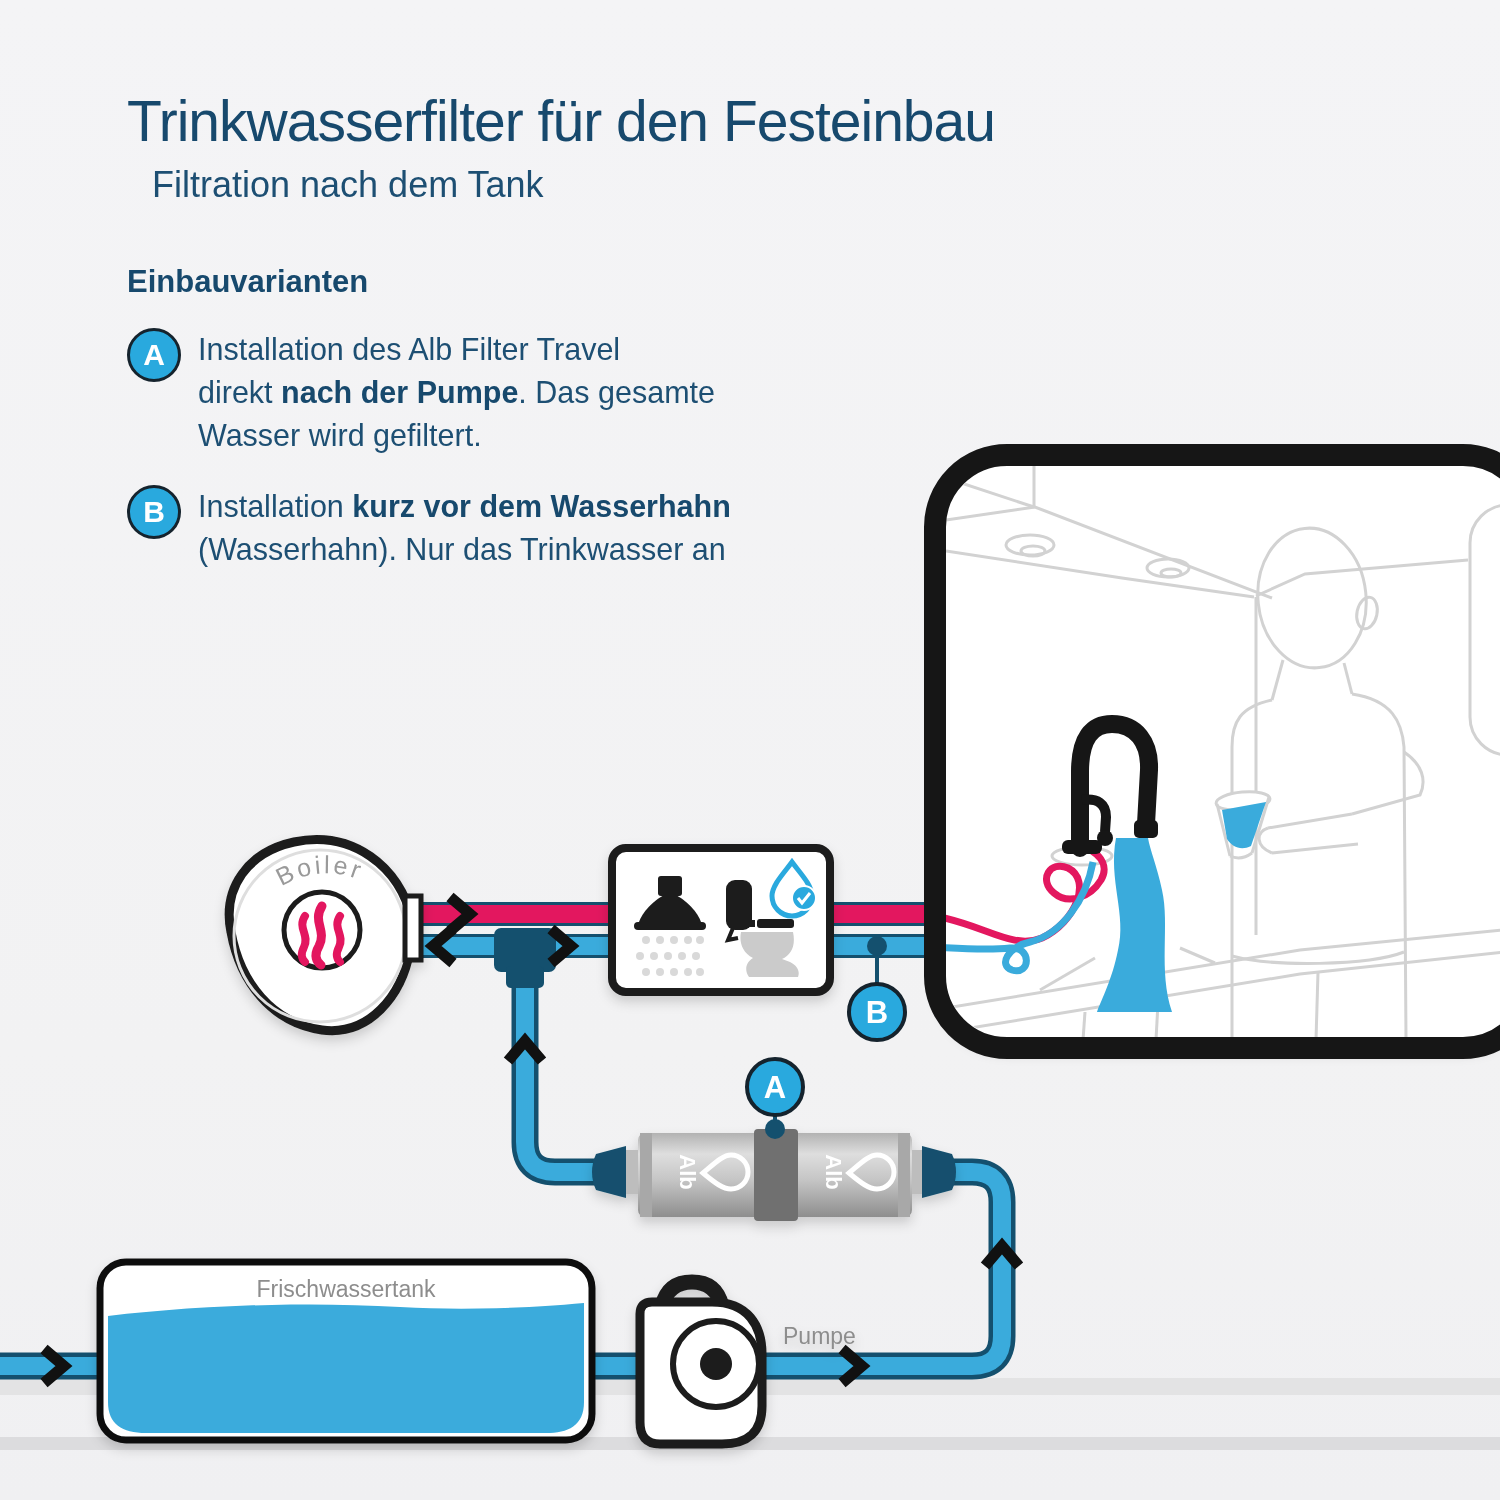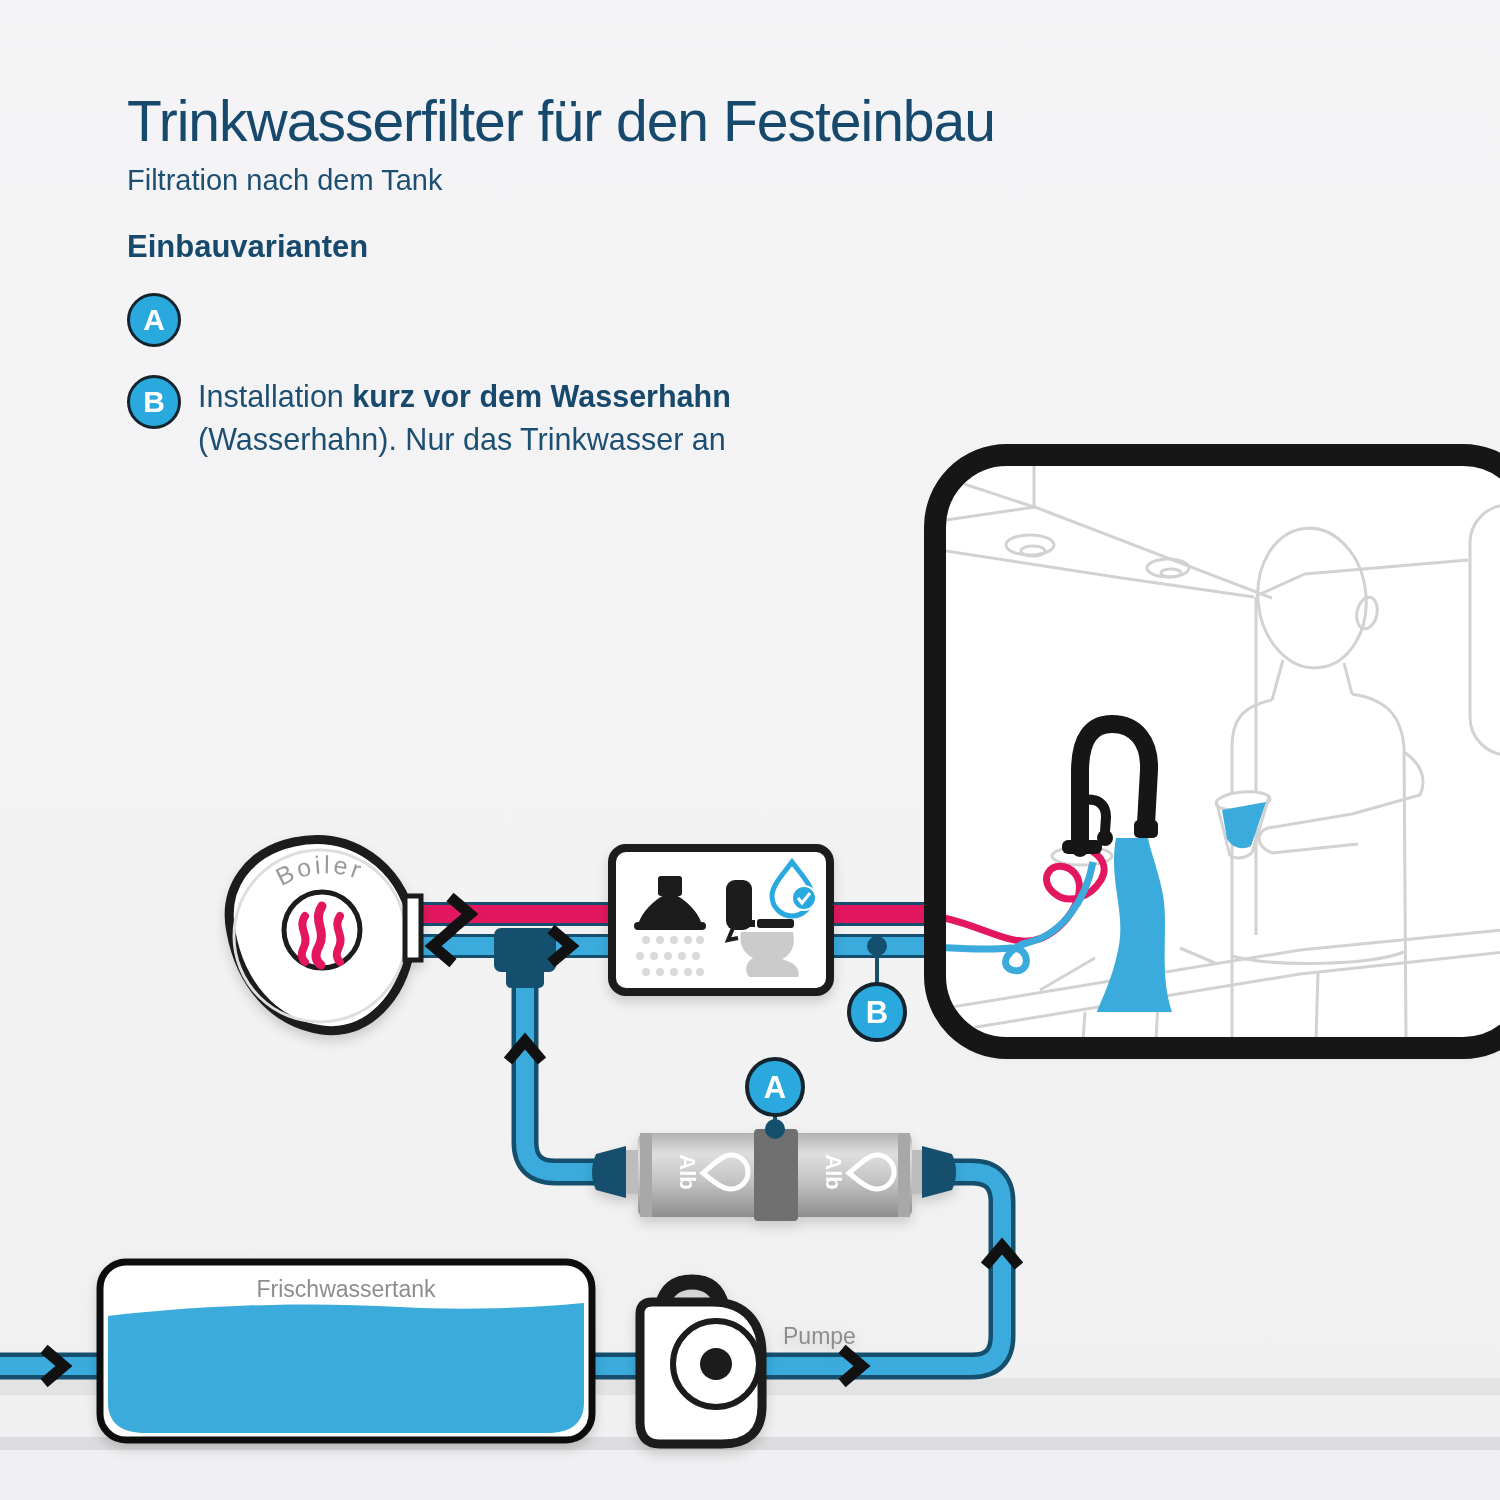--- a/index.html
+++ b/index.html
@@ -1,22 +1,22 @@
 <!DOCTYPE html>
 <html><head>
 <meta charset="utf-8">
 <style>
   html,body{margin:0;padding:0;background:#f2f2f4;}
   .canvas{position:relative;width:1500px;height:1500px;overflow:hidden;
           background:linear-gradient(180deg,#f4f4f6 0%,#f2f2f3 70%,#f0f0f2 100%);
           font-family:"Liberation Sans",sans-serif;}
   .header{position:absolute;left:127px;top:88px;width:900px;z-index:3;}
   .title{margin:0;font-size:57px;font-weight:400;color:#17496d;letter-spacing:-1px;}
-  .subtitle{margin-top:10px;font-size:29px;color:#1d4f73;}
-  .variants-heading{margin-top:32px;font-size:31px;font-weight:700;color:#17496d;}
+  .subtitle{margin-top:10px;font-size:36px;color:#1d4f73;margin-left:25px;}
+  .variants-heading{margin-top:58px;font-size:31px;font-weight:700;color:#17496d;}
   .variant{display:flex;gap:17px;margin-top:28px;align-items:flex-start;}
   .badge{width:54px;height:54px;border-radius:50%;background:#29a9de;border:3px solid #15232d;
          color:#fff;font-weight:700;font-size:30px;display:flex;align-items:center;justify-content:center;
          box-sizing:border-box;flex:0 0 auto;}
   .variant-text{font-size:30.5px;line-height:43px;color:#1d4f73;}
   .vline .b{font-weight:700;color:#17496d;}
   svg{position:absolute;left:0;top:0;}
   svg text{font-family:"Liberation Sans",sans-serif;}
 </style>
 </head>
@@ -24,20 +24,25 @@
 
 <div class="canvas">
 
   <div class="header">
     <h1 class="title">Trinkwasserfilter für den Festeinbau</h1>
     <div class="subtitle">Filtration nach dem Tank</div>
     <div class="variants-heading">Einbauvarianten</div>
     <div id="variant-list">
         <div class="variant">
           <div class="badge">A</div>
+          <div class="variant-text">
+            <div class="vline"><span>Installation des Alb Filter Travel</span></div>
+            <div class="vline"><span>direkt </span><span class="b">nach der Pumpe</span><span>. Das gesamte</span></div>
+            <div class="vline"><span>Wasser wird gefiltert.</span></div>
+          </div>
         </div>
         <div class="variant">
           <div class="badge">B</div>
           <div class="variant-text">
             <div class="vline"><span>Installation </span><span class="b">kurz vor dem Wasserhahn</span></div>
             <div class="vline"><span>(Wasserhahn). Nur das Trinkwasser an</span></div>
           </div>
         </div>
       </div>
   </div>

